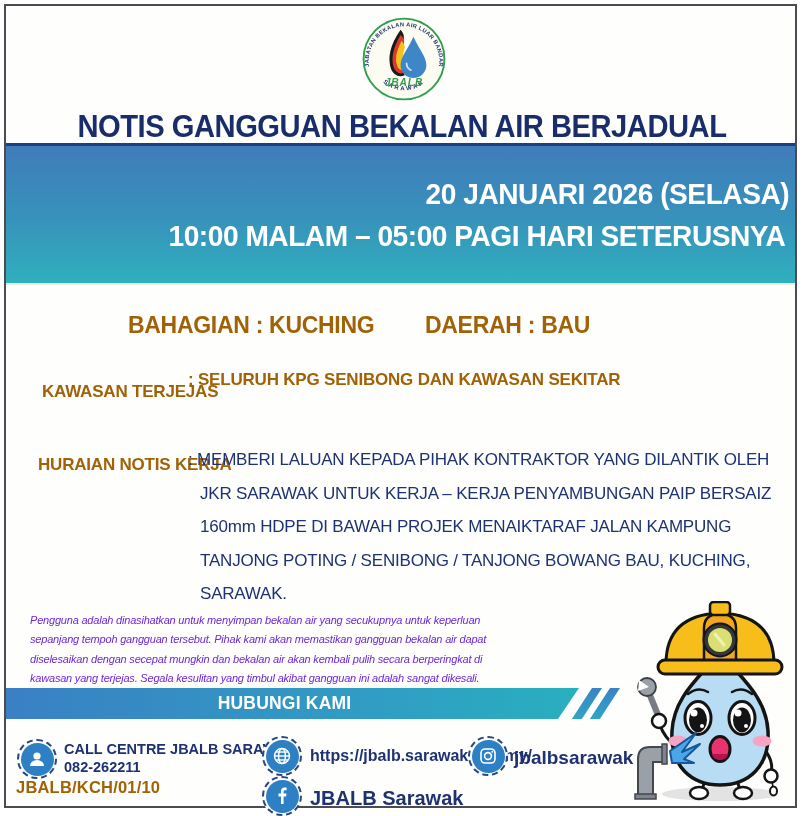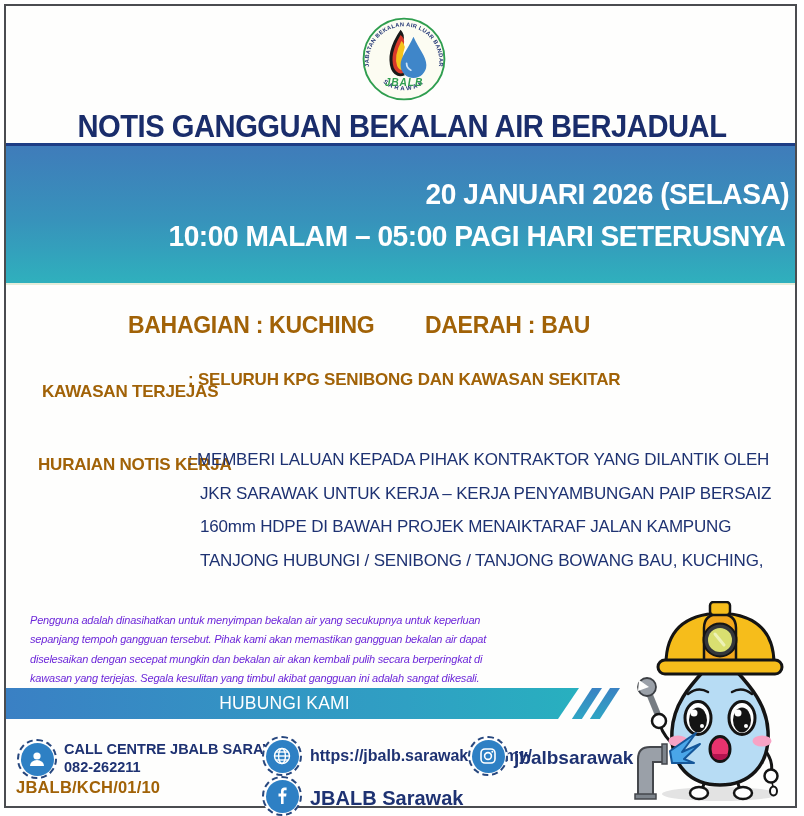--- a/index.html
+++ b/index.html
@@ -32,21 +32,21 @@
   .huraian-lines{left:188px;top:443px;width:560px;}
   .huraian-lines .hl{font-size:17px;font-weight:normal;color:#1e3272;line-height:33.5px;letter-spacing:-0.2px;white-space:nowrap;}
   .huraian-lines .hl + .hl{padding-left:12px;}
   
   .advisory{left:30px;top:611px;width:590px;color:#6d28d9;font-style:italic;font-size:11px;line-height:19.3px;letter-spacing:-0.2px;}
   
   .hubungi{left:6px;top:688px;width:573px;height:31px;
            background:linear-gradient(90deg,#3a80c4 0%,#2fa0c3 70%,#28b0bf 100%);
            clip-path:polygon(0 0,100% 0,calc(100% - 21px) 100%,0 100%);
            display:flex;align-items:center;justify-content:center;}
-  .hubungi span{color:#ffffff;font-weight:normal;font-size:17.5px;letter-spacing:0.2px;transform:translateX(-8px);}
+  .hubungi span{color:#ffffff;font-weight:bold;font-size:17.5px;letter-spacing:0.2px;transform:translateX(-8px);}
   .stripe{top:688px;width:10px;height:31px;transform:skewX(-33deg);transform-origin:0 0;}
   .stripe1{left:592px;background:linear-gradient(180deg,#3a82c3,#2fa6c4);}
   .stripe2{left:610px;background:linear-gradient(180deg,#3a82c3,#2fa6c4);}
   
   .cicon{width:40px;height:40px;border:2px dashed #27477e;border-radius:50%;box-sizing:border-box;
          display:flex;align-items:center;justify-content:center;background:#fff;}
   .cicon .disc{width:33px;height:33px;border-radius:50%;background:#2e80c4;display:flex;align-items:center;justify-content:center;}
   .ctext{font-weight:bold;color:#1e3272;}
   .call-icon{left:17px;top:739px;}
   .call-text{left:64px;top:741px;font-size:14.5px;line-height:17.5px;}
@@ -102,21 +102,22 @@
 <div class="abs daerah navy">DAERAH : BAU</div>
 
 <div class="abs sec-label kawasan-label navy">KAWASAN TERJEJAS</div>
 <div class="abs kawasan-value navy">: SELURUH KPG SENIBONG DAN KAWASAN SEKITAR</div>
 
 <div class="abs sec-label huraian-label navy">HURAIAN NOTIS KERJA</div>
 <div class="abs huraian-lines">
   <div class="hl">: MEMBERI LALUAN KEPADA PIHAK KONTRAKTOR YANG DILANTIK OLEH</div>
   <div class="hl">JKR SARAWAK UNTUK KERJA – KERJA PENYAMBUNGAN PAIP BERSAIZ</div>
   <div class="hl">160mm HDPE DI BAWAH PROJEK MENAIKTARAF JALAN KAMPUNG</div>
-  <div class="hl">TANJONG HUBUNGI / SENIBONG / TANJONG BOWANG BAU, KUCHING,</div>
+  <div class="hl">TANJONG POTING / SENIBONG / TANJONG BOWANG BAU, KUCHING,</div>
+  <div class="hl">SARAWAK.</div>
 </div>
 
 <div class="abs advisory">
   <div>Pengguna adalah dinasihatkan untuk menyimpan bekalan air yang secukupnya untuk keperluan</div>
   <div>sepanjang tempoh gangguan tersebut. Pihak kami akan memastikan gangguan bekalan air dapat</div>
   <div>diselesaikan dengan secepat mungkin dan bekalan air akan kembali pulih secara berperingkat di</div>
   <div>kawasan yang terjejas. Segala kesulitan yang timbul akibat gangguan ini adalah sangat dikesali.</div>
 </div>
 
 <div class="abs hubungi">

